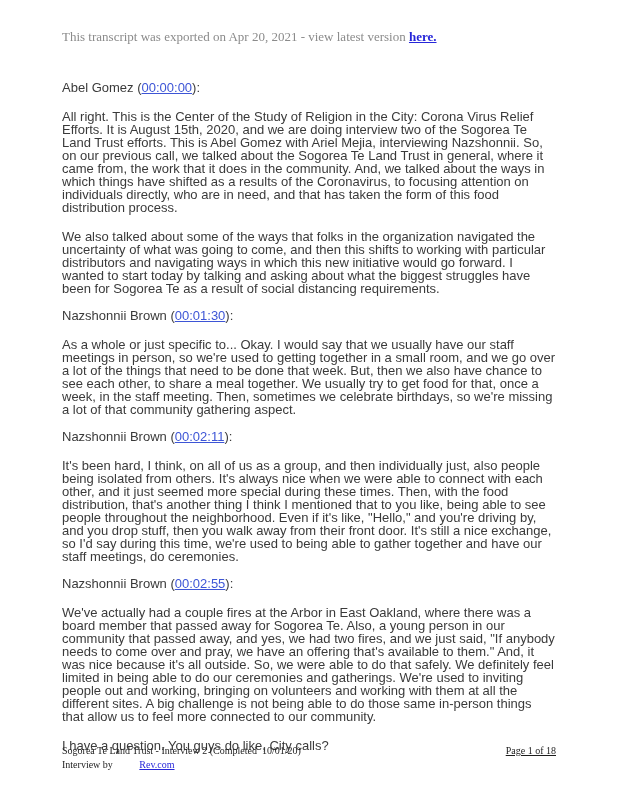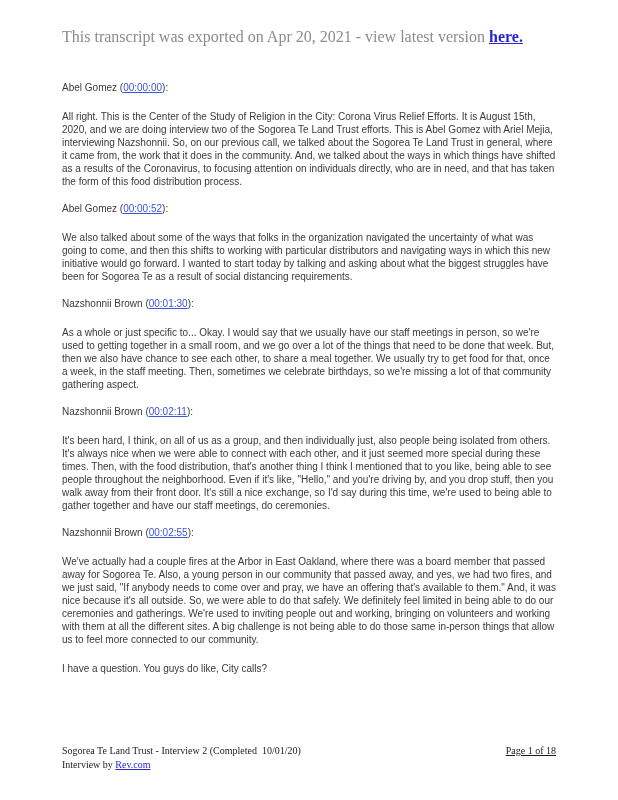--- a/index.html
+++ b/index.html
@@ -11,37 +11,37 @@
     overflow: hidden;
     font-family: "Liberation Sans", sans-serif;
   }
   
   .header {
     position: absolute;
     top: 30px;
     left: 62px;
     width: 494px;
     font-family: "Liberation Serif", serif;
-    font-size: 16px;
+    font-size: 13px;
     color: #8b8b8b;
     line-height: 14px;
   }
   .header a {
     color: #2626d9;
     font-weight: bold;
     text-decoration: underline;
     cursor: pointer;
   }
   
   .content {
     position: absolute;
     top: 81px;
     left: 62px;
     width: 494px;
-    font-size: 10px;
+    font-size: 13px;
     line-height: 13px;
     color: #3a3a3a;
   }
   .speaker-line { margin: 0 0 4px 0; }
   .speaker-name { color: #3a3a3a; }
   .ts-link {
     color: #3d55d6;
     text-decoration: underline;
     cursor: pointer;
   }
@@ -57,20 +57,21 @@
     align-items: flex-start;
     font-family: "Liberation Serif", serif;
     font-size: 10px;
     line-height: 13.5px;
     color: #1c1c1c;
   }
   .footer a {
     color: #2626d9;
     text-decoration: underline;
     cursor: pointer;
+    margin-left: 24px;
   }
   .page-info { white-space: nowrap; text-decoration: underline; }
 </style>
 </head>
 <body>
 
 <div class="page">
 
   <div class="header">
     <span>This transcript was exported on Apr 20, 2021 - view latest version </span><a>here.</a>
@@ -79,23 +80,20 @@
   <div class="content">
 
     <div class="block">
       <div class="speaker-line">
         <span class="speaker-name">Abel Gomez</span><span> (</span><a class="ts-link">00:00:00</a><span>):</span>
       </div>
       <p class="para">All right. This is the Center of the Study of Religion in the City: Corona Virus Relief Efforts. It is August 15th, 2020, and we are doing interview two of the Sogorea Te Land Trust efforts. This is Abel Gomez with Ariel Mejia, interviewing Nazshonnii. So, on our previous call, we talked about the Sogorea Te Land Trust in general, where it came from, the work that it does in the community. And, we talked about the ways in which things have shifted as a results of the Coronavirus, to focusing attention on individuals directly, who are in need, and that has taken the form of this food distribution process.</p>
     </div>
 
     <div class="block">
-      <div class="speaker-line">
-        <span class="speaker-name">Abel Gomez</span><span> (</span><a class="ts-link">00:00:52</a><span>):</span>
-      </div>
       <p class="para">We also talked about some of the ways that folks in the organization navigated the uncertainty of what was going to come, and then this shifts to working with particular distributors and navigating ways in which this new initiative would go forward. I wanted to start today by talking and asking about what the biggest struggles have been for Sogorea Te as a result of social distancing requirements.</p>
     </div>
 
     <div class="block">
       <div class="speaker-line">
         <span class="speaker-name">Nazshonnii Brown</span><span> (</span><a class="ts-link">00:01:30</a><span>):</span>
       </div>
       <p class="para">As a whole or just specific to... Okay. I would say that we usually have our staff meetings in person, so we're used to getting together in a small room, and we go over a lot of the things that need to be done that week. But, then we also have chance to see each other, to share a meal together. We usually try to get food for that, once a week, in the staff meeting. Then, sometimes we celebrate birthdays, so we're missing a lot of that community gathering aspect.</p>
     </div>
 

